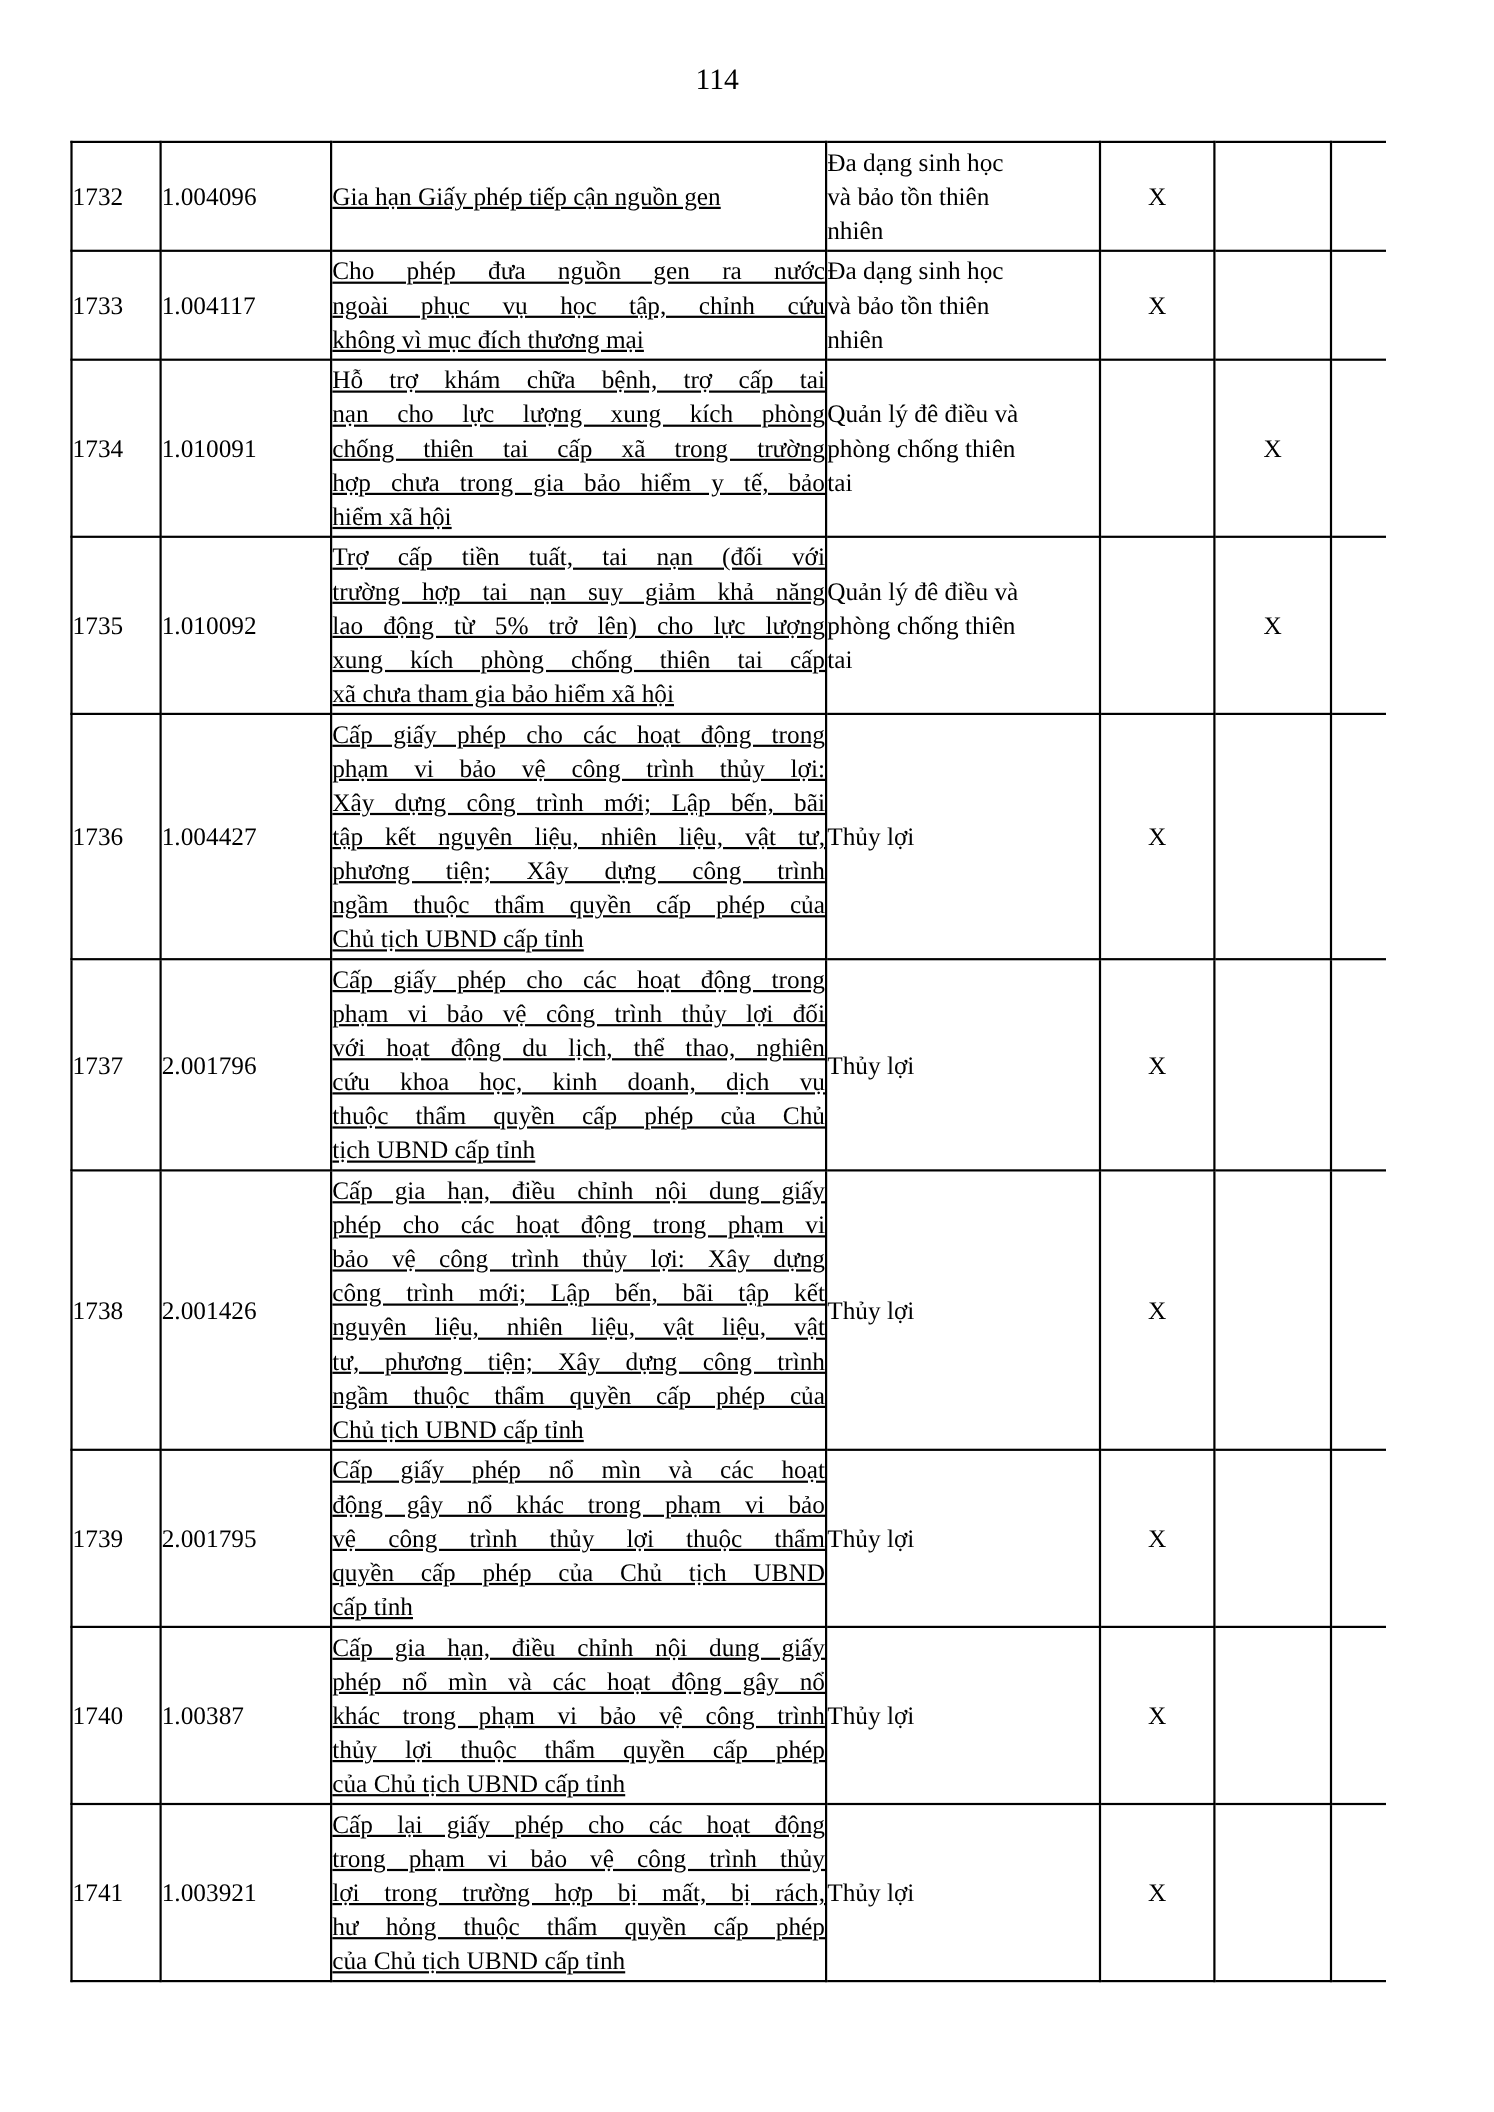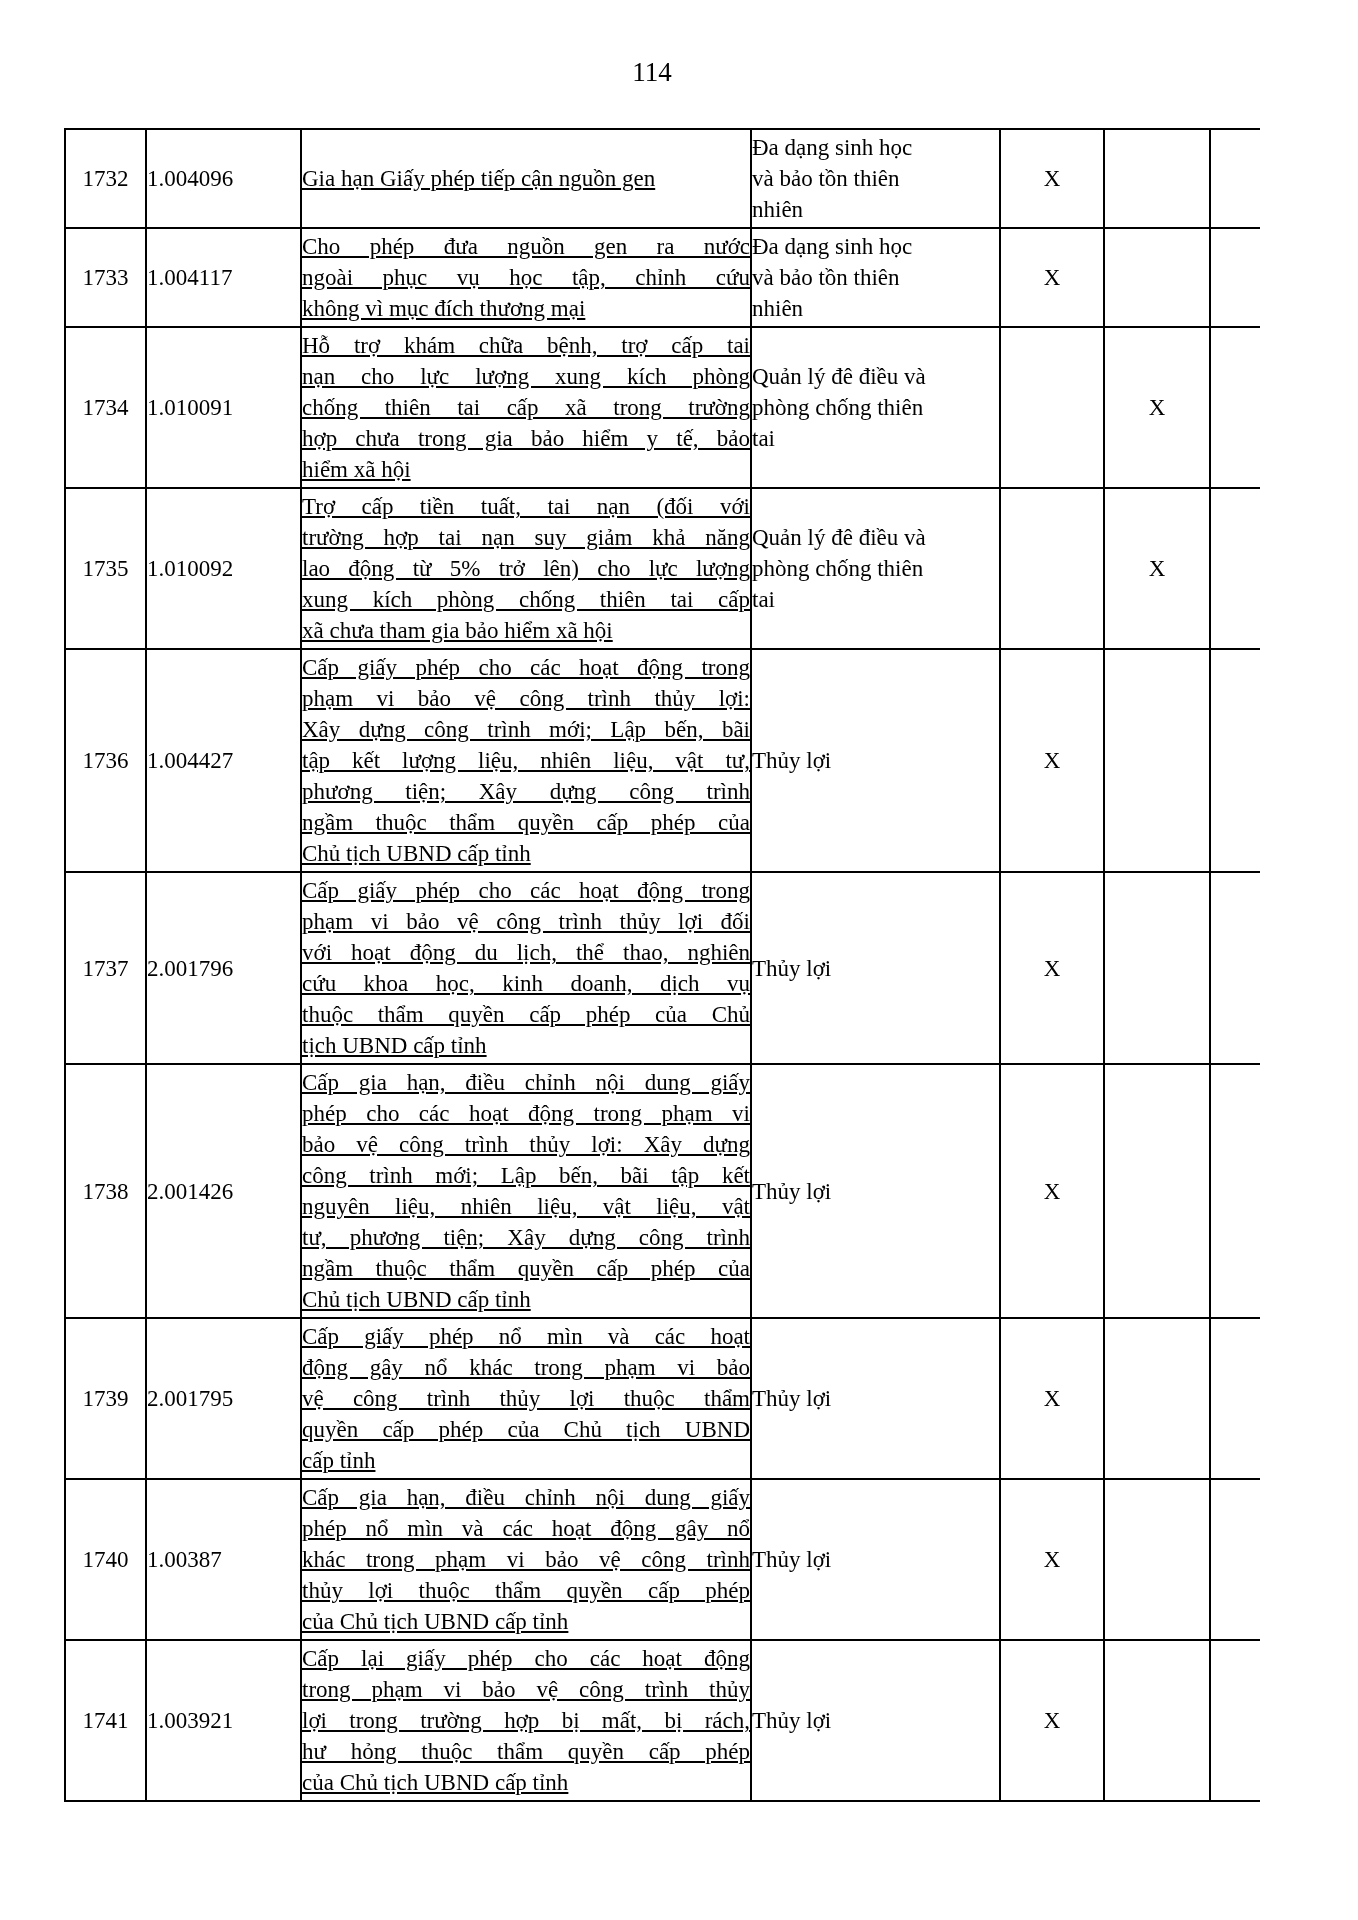--- a/index.html
+++ b/index.html
@@ -35,21 +35,21 @@
   }
   table.services td {
     border: 2px solid #000000;
     vertical-align: middle;
     font-size: 23px;
     line-height: 31px;
     padding: 2px 0;
     overflow: hidden;
   }
   td.stt {
-    text-align: center;
+    text-align: left;
     padding-left: 3px;
   }
   td.code {
     text-align: left;
   }
   td.desc {
     padding-left: 8px;
     padding-right: 8px;
   }
   td.desc .line {
@@ -157,21 +157,21 @@
           <td class="mark">X</td>
           <td class="mark"></td>
         </tr>
         <tr>
           <td class="stt">1736</td>
           <td class="code">1.004427</td>
           <td class="desc">
             <div class="line">Cấp giấy phép cho các hoạt động trong</div>
             <div class="line">phạm vi bảo vệ công trình thủy lợi:</div>
             <div class="line">Xây dựng công trình mới; Lập bến, bãi</div>
-            <div class="line">tập kết lượng liệu, nhiên liệu, vật tư,</div>
+            <div class="line">tập kết nguyên liệu, nhiên liệu, vật tư,</div>
             <div class="line">phương tiện; Xây dựng công trình</div>
             <div class="line">ngầm thuộc thẩm quyền cấp phép của</div>
             <div class="line">Chủ tịch UBND cấp tỉnh</div>
           </td>
           <td class="cat">
             <div>Thủy lợi</div>
           </td>
           <td class="mark">X</td>
           <td class="mark"></td>
           <td class="mark"></td>

